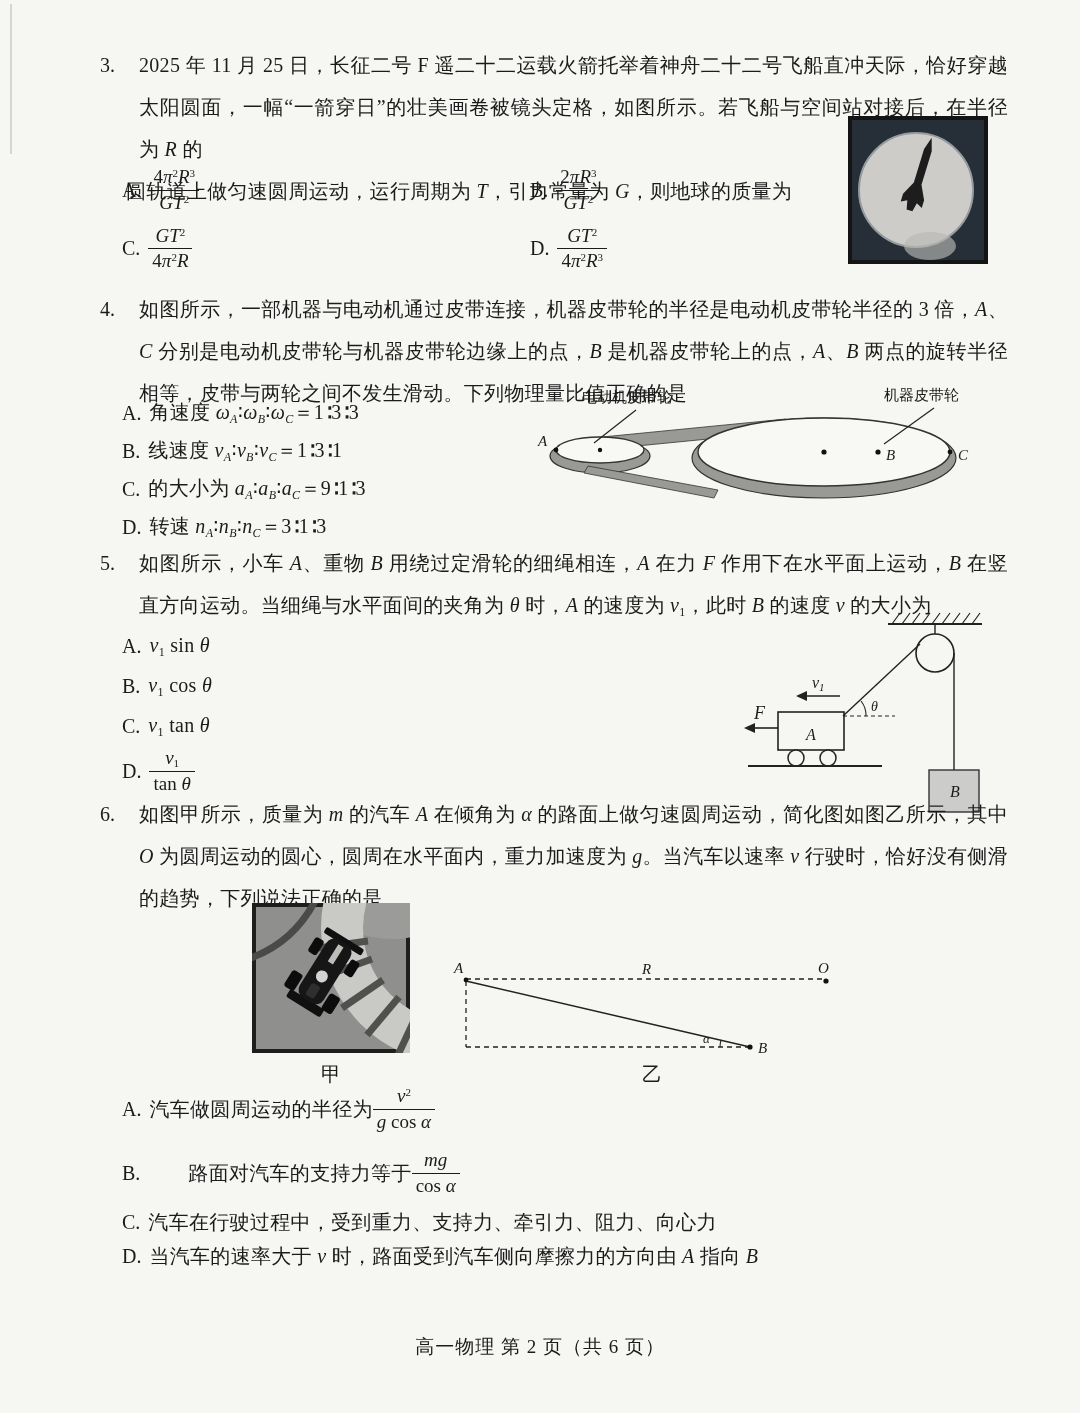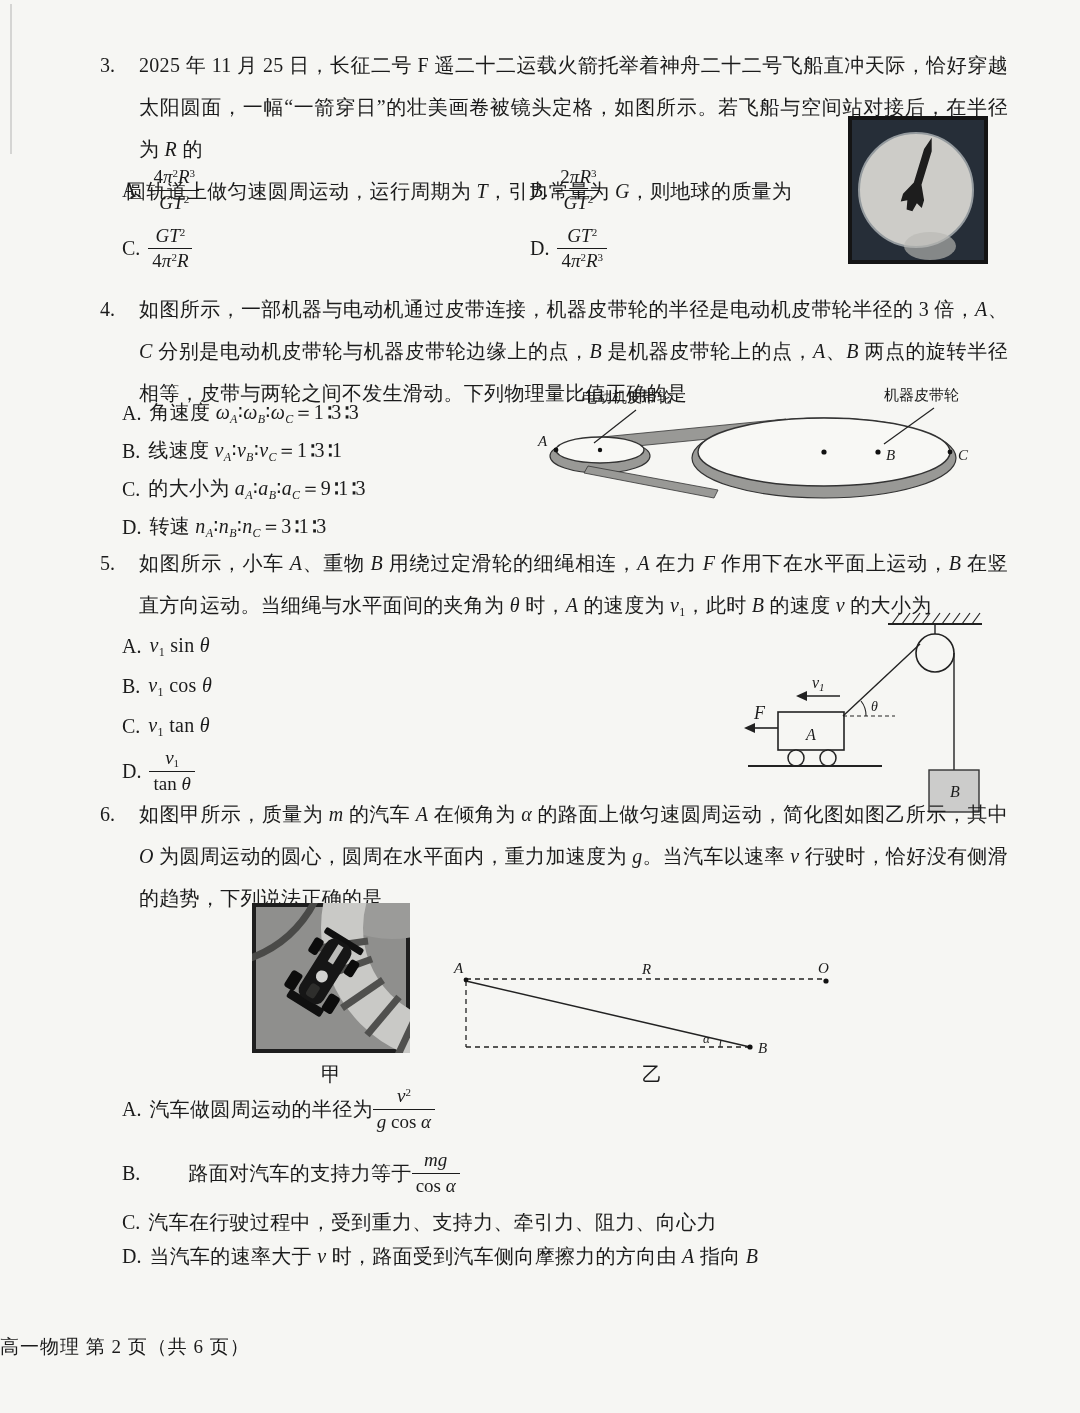--- a/index.html
+++ b/index.html
@@ -46,21 +46,21 @@
   
   #figjia{position:absolute;left:152px;top:110px;width:158px;text-align:center;}
   #figyi{position:absolute;left:352px;top:170px;width:400px;text-align:center;}
   .caption{font-size:20px;margin-top:4px;}
   #figyi .caption{margin-top:0;}
   #opts6{position:absolute;left:22px;top:284px;}
   .opt6{display:flex;align-items:center;height:64px;font-size:20px;}
   .opt6.plain{height:34px;}
   .svgvar{font-family:"Liberation Serif","DejaVu Serif",serif;font-style:italic;fill:#1b1b1b;}
   .svgcjk{font-family:"Liberation Serif","DejaVu Serif",serif;fill:#1b1b1b;}
-  #footer{position:absolute;top:1334px;left:0;width:100%;font-size:19px;letter-spacing:1px;}
+  #footer{position:absolute;top:1334px;left:0;width:100%;text-align:center;font-size:19px;letter-spacing:1px;}
   #scan-edge{position:absolute;left:10px;top:4px;width:2px;height:150px;background:#c8c8c5;opacity:.7;}
 </style>
 </head>
 <body>
 
 <div id="scan-edge"></div>
 
 <section class="q" id="q3">
   <div class="qhead">
     <span class="qnum">3.</span>

